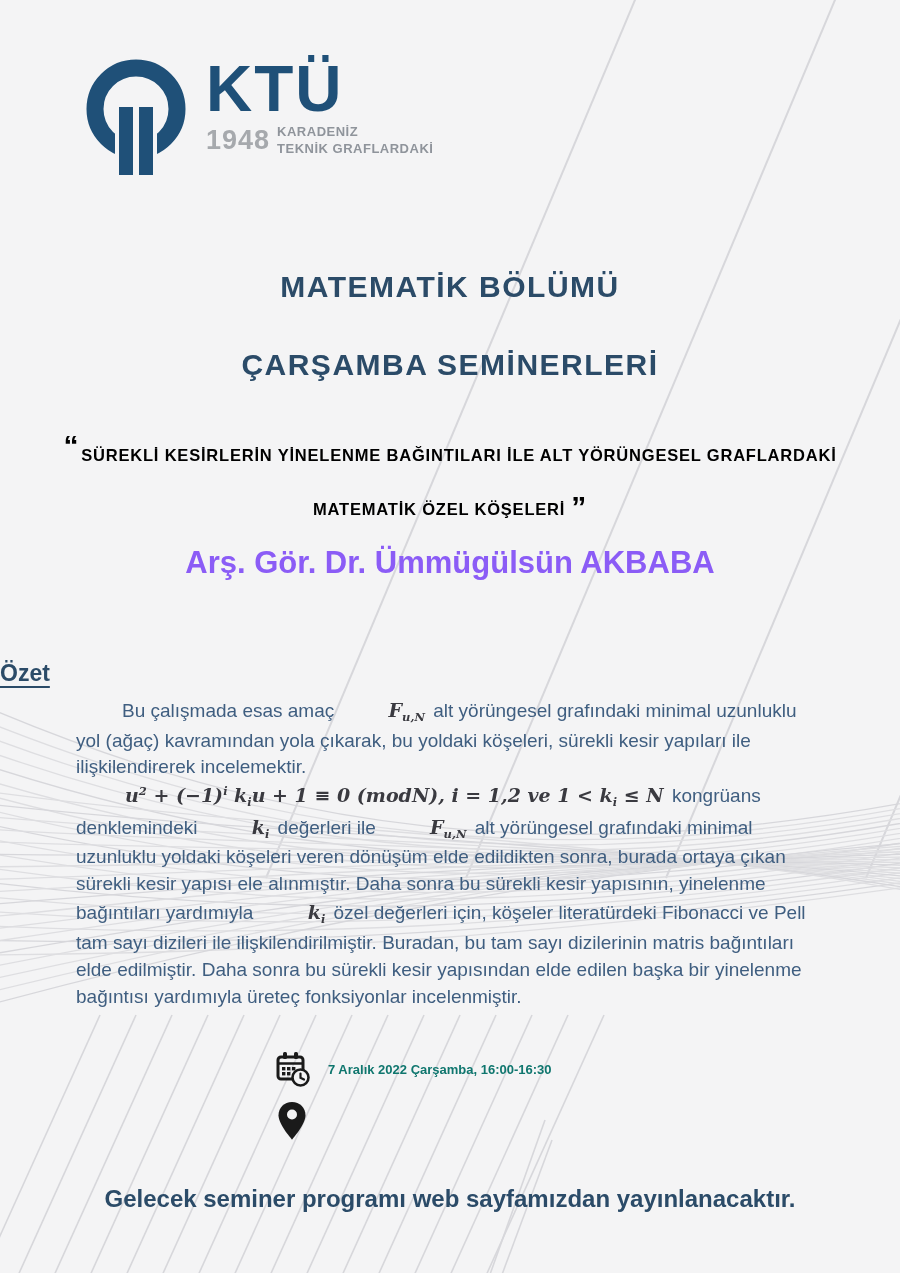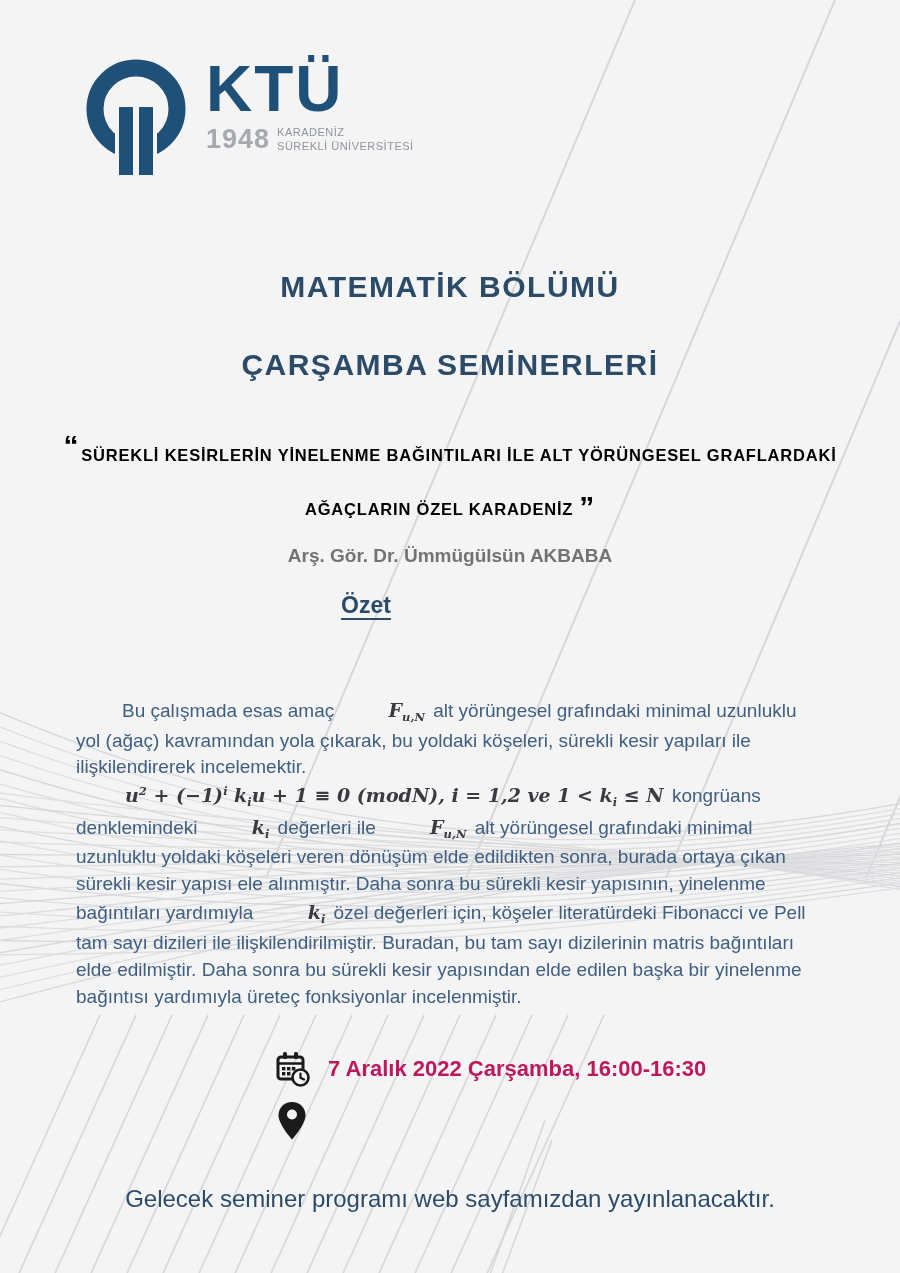--- a/index.html
+++ b/index.html
@@ -17,64 +17,64 @@
   
   .logo{position:absolute;top:55px;left:78px;display:flex;align-items:flex-start;}
   .logo-emblem{width:122px;height:126px;flex:0 0 auto;}
   .logo-text{margin-left:6px;padding-top:2px;}
   .logo-acronym{
     font-size:64px;font-weight:800;letter-spacing:2px;
     color:#1f5078;line-height:1.02;
   }
   .logo-sub{display:flex;align-items:center;margin-top:2px;}
   .logo-year{font-size:27px;font-weight:700;color:#a6a9ad;letter-spacing:1px;}
-  .logo-univ{margin-left:7px;font-size:11px;font-weight:400;color:#8f949b;
+  .logo-univ{margin-left:7px;font-size:13px;font-weight:700;color:#8f949b;
     letter-spacing:0.5px;line-height:1.25;}
 
   
   .dept-header{position:absolute;top:270px;left:0;width:900px;text-align:center;}
   .dept-line{font-size:30px;font-weight:800;letter-spacing:1.5px;color:#2b4b68;}
   .dept-line + .dept-line{margin-top:44px;}
 
   .quote-title{position:absolute;top:447px;left:50px;width:800px;text-align:center;}
   .qt-line{font-size:16.5px;font-weight:800;letter-spacing:0.8px;color:#000000;line-height:1;}
   .qt-line + .qt-line{margin-top:37px;}
   .qmark{font-size:30px;font-weight:800;display:inline-block;position:relative;top:-5px;line-height:0;}
   .qmark.open{margin-right:2px;}
   .qmark.close{margin-left:6px;top:2px;}
 
   .speaker{position:absolute;top:545px;left:0;width:900px;text-align:center;
-    font-size:19px;font-weight:800;color:#737373;}
-
-  .ozet{position:absolute;top:592px;left:0;width:732px;text-align:center;}
+    font-size:31px;font-weight:800;color:#8b5cf6;}
+
+  .ozet{position:absolute;top:660px;left:0;width:732px;}
   .ozet span{font-size:23px;font-weight:800;color:#2b4b68;
     text-decoration:underline;text-underline-offset:5px;text-decoration-thickness:2px;}
 
   
   .abstract{position:absolute;top:680px;left:60px;width:782px;
     font-size:19px;line-height:1.42;color:#3f5e80;text-align:left;}
   .abstract p{margin:16px;text-indent:46px;}
   .math{
     font-family:"DejaVu Serif", serif;font-style:italic;font-weight:600;
     color:#3a3a40;white-space:nowrap;display:inline-block;
     padding:5px 3px 4px 3px;font-size:19px;line-height:1;
   }
   .math sub,.math sup{font-size:11.5px;font-weight:600;}
   .math sub{vertical-align:-4px;}
   .math sup{vertical-align:7px;}
 
   
   .details{position:absolute;top:1048px;left:272px;}
   .detail-row{display:flex;align-items:center;margin-bottom:10px;}
   .detail-icon{width:40px;height:42px;flex:0 0 auto;display:flex;align-items:center;justify-content:center;}
-  .detail-text{margin-left:16px;font-size:22px;font-weight:800;color:#be185d;}
+  .detail-text{margin-left:16px;font-size:13px;font-weight:800;color:#0f766e;}
 
   
   .footer{position:absolute;top:1185px;left:0;width:900px;text-align:center;
-    font-size:24px;font-weight:400;color:#2b4b68;}
+    font-size:24px;font-weight:700;color:#2b4b68;}
 </style>
 </head>
 <body>
 
 <div class="poster">
 
   <svg class="bg-svg" id="bg-pattern" width="900" height="1273" viewBox="0 0 900 1273">
       <line x1="640" y1="-12" x2="266" y2="878" stroke="#d7d7db" stroke-width="2"></line>
       <line x1="840" y1="-12" x2="466" y2="878" stroke="#d7d7db" stroke-width="2"></line>
       <line x1="1040" y1="-12" x2="666" y2="878" stroke="#d7d7db" stroke-width="2"></line>
@@ -142,37 +142,37 @@
         <rect x="37" y="77" width="42" height="49" fill="#f4f4f5"></rect>
         <rect x="41" y="52" width="14" height="68" fill="#1f5078"></rect>
         <rect x="61" y="52" width="14" height="68" fill="#1f5078"></rect>
       </svg>
       <div class="logo-text">
         <div class="logo-acronym">KTÜ</div>
         <div class="logo-sub">
           <span class="logo-year">1948</span>
           <span class="logo-univ">
             <span>KARADENİZ</span><br>
-            <span>SÜREKLİ ÜNİVERSİTESİ</span>
+            <span>TEKNİK GRAFLARDAKİ</span>
           </span>
         </div>
       </div>
     </div>
 
     <div class="dept-header">
       <div class="dept-line">MATEMATİK BÖLÜMÜ</div>
       <div class="dept-line">ÇARŞAMBA SEMİNERLERİ</div>
     </div>
 
     <div class="quote-title">
       <div class="qt-line">
         <span class="qmark open">“</span><span>SÜREKLİ KESİRLERİN YİNELENME BAĞINTILARI İLE ALT YÖRÜNGESEL GRAFLARDAKİ</span>
       </div>
       <div class="qt-line">
-        <span>AĞAÇLARIN ÖZEL KARADENİZ</span><span class="qmark close">”</span>
+        <span>MATEMATİK ÖZEL KÖŞELERİ</span><span class="qmark close">”</span>
       </div>
     </div>
 
     <div class="speaker">Arş. Gör. Dr. Ümmügülsün AKBABA</div>
 
     <div class="ozet">
       <span>Özet</span>
     </div>
 
     <div class="abstract">

